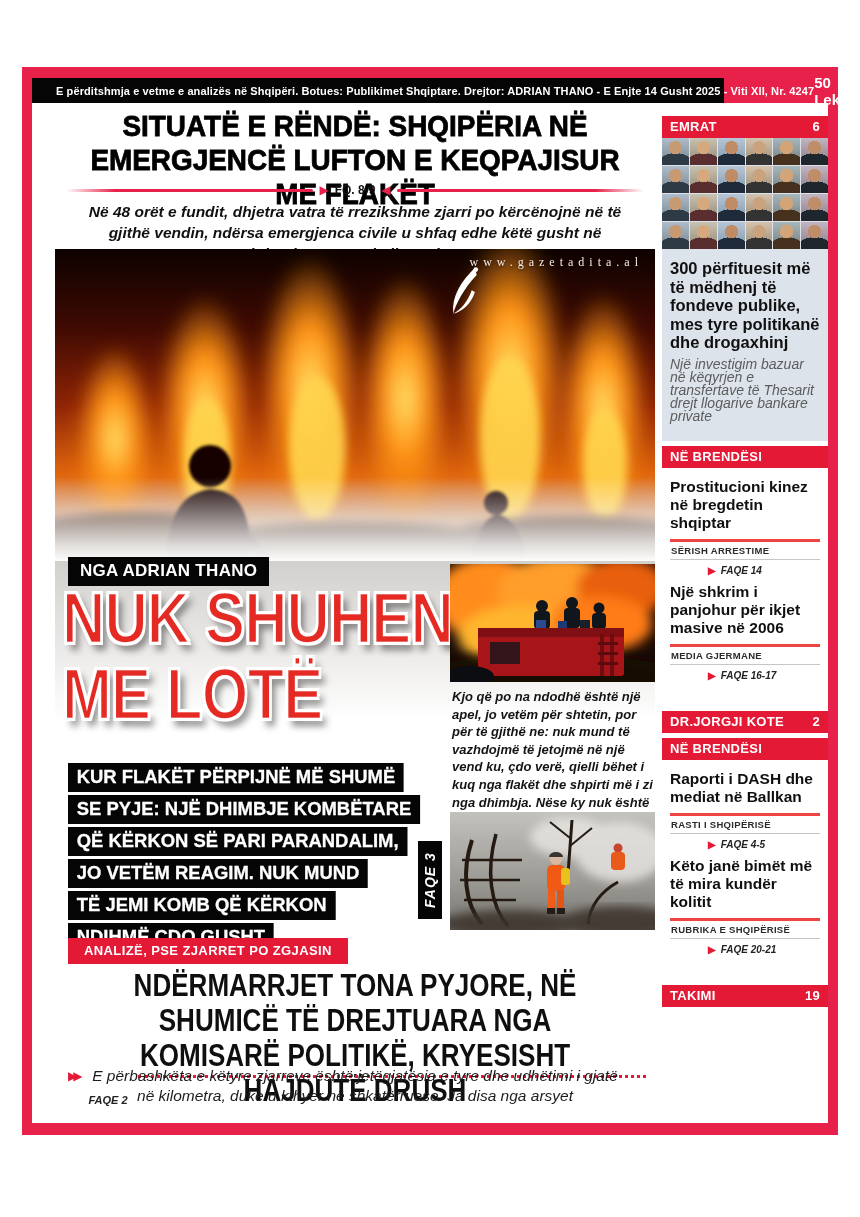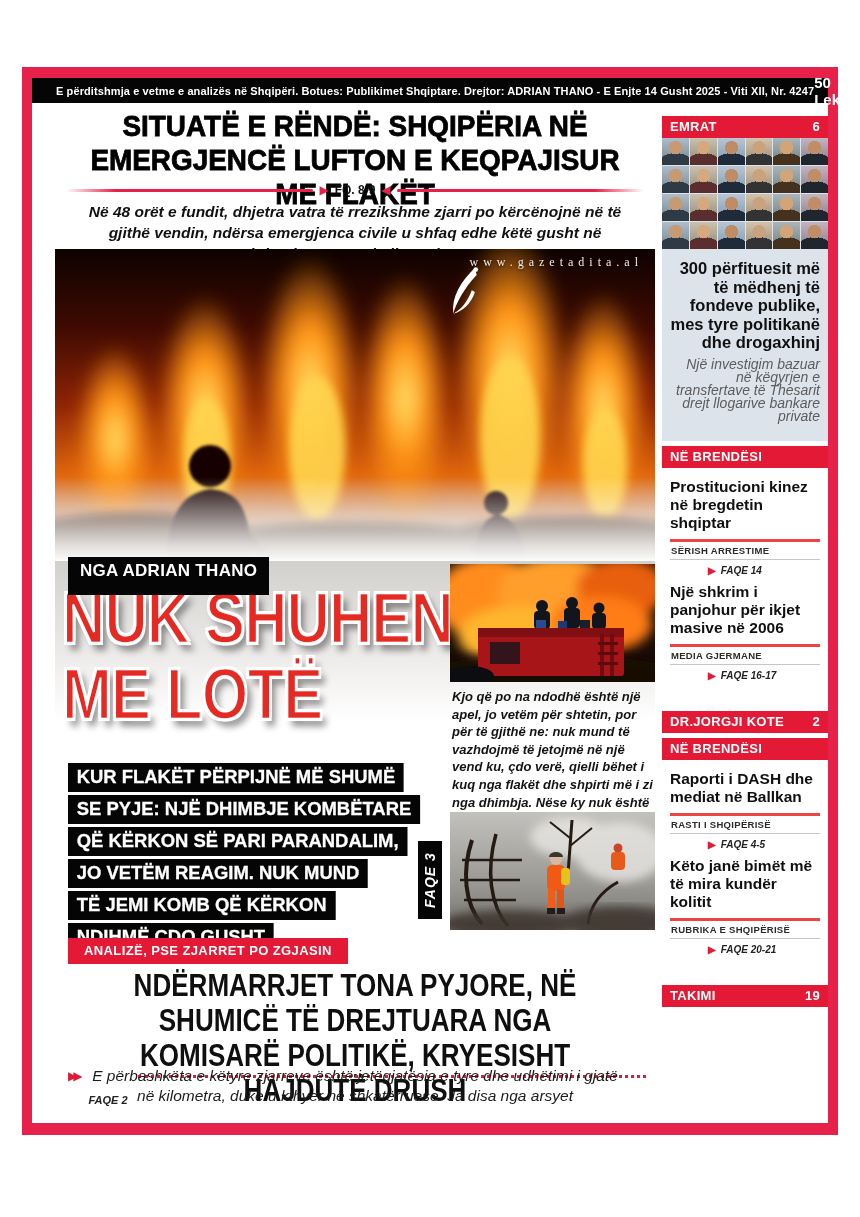--- a/index.html
+++ b/index.html
@@ -6,21 +6,21 @@
     --frame-red:#e8214a;
     --header-red:#e31936;
     --title-red:#e52a24;
     --sidebar-blue:#dde3eb;
     --ink:#0b0b0d;
   }
   *{margin:0;padding:0;box-sizing:border-box;}
   body{font-family:"Liberation Sans",sans-serif;background:#fff;}
   .page{position:relative;width:860px;height:1217px;background:#fff;overflow:hidden;}
   .frame{position:absolute;left:22px;top:67px;width:816px;height:1068px;background:var(--frame-red);}
-  .topbar{position:absolute;left:32px;top:78px;width:796px;height:25px;background:#050505;color:#fff;
+  .topbar{position:absolute;left:32px;top:78px;width:692px;height:25px;background:#050505;color:#fff;
     display:flex;align-items:center;justify-content:space-between;padding:12px 24px;z-index:5;}
   .topbar .info{font-size:11px;font-weight:700;letter-spacing:.1px;white-space:nowrap;}
   .topbar .price{font-size:15px;font-weight:700;}
   .content{position:absolute;left:32px;top:103px;width:796px;height:1020px;background:#fff;}
 
   
   .lead-headline{position:absolute;left:23px;top:6px;width:600px;text-align:center;color:#000;
     font-size:30px;line-height:34px;font-weight:700;-webkit-text-stroke:.8px #000;
     transform:scaleX(.93);transform-origin:50% 50%;}
   .lead-divider{position:absolute;left:34px;top:80px;width:578px;display:flex;align-items:center;gap:6px;}
@@ -39,21 +39,21 @@
   .logo-url{font-family:"Liberation Serif",serif;font-size:12px;letter-spacing:5px;color:#f7ece4;
     text-shadow:0 1px 3px rgba(0,0,0,.6);margin-bottom:-6px;margin-left:22px;}
   .logo-row{display:flex;align-items:flex-start;}
   .logo-name{font-family:"Liberation Serif",serif;font-size:60px;line-height:62px;letter-spacing:6px;
     color:#fff;text-shadow:0 2px 6px rgba(0,0,0,.55);}
   .gray-fade{position:absolute;left:23px;top:458px;width:600px;height:200px;
     background:linear-gradient(180deg,#d2d0cd 0%,#eceae8 45%,#fff 80%);}
 
   
   .byline-box{position:absolute;left:36px;top:454px;background:#050505;color:#fff;
-    font-size:17px;font-weight:700;padding:4px 12px 14px;z-index:4;letter-spacing:.3px;}
+    font-size:17px;font-weight:700;padding:4px 12px 5px;z-index:4;letter-spacing:.3px;}
   .feature-title{position:absolute;left:30px;top:477px;z-index:3;color:var(--title-red);
     font-weight:700;font-size:73px;line-height:76px;letter-spacing:-1px;
     -webkit-text-stroke:2.5px #fff;
     text-shadow:-2px -2px 0 #fff,2px -2px 0 #fff,-2px 2px 0 #fff,2px 2px 0 #fff,6px 7px 8px rgba(0,0,0,.45);
     transform:scaleX(.82);transform-origin:0 0;white-space:nowrap;}
   .statement{position:absolute;left:36px;top:660px;z-index:3;transform:scaleX(.97);transform-origin:0 0;}
   .statement span{display:table;background:#050505;color:#fff;font-size:19px;font-weight:700;
     -webkit-text-stroke:.3px #fff;padding:3px 9px 4px;margin-bottom:3px;white-space:nowrap;}
   .photo{position:absolute;width:205px;height:118px;overflow:hidden;z-index:3;}
   .photo.truck{left:418px;top:461px;}
@@ -73,21 +73,21 @@
   .faqe2-row .tri2{color:var(--header-red);font-size:12px;letter-spacing:-4px;margin-right:10px;}
   .faqe2-row .ref2{font-style:italic;font-size:11px;font-weight:700;color:#222;margin-top:48px;}
   .faqe2-row .dots{flex:1;border-top:3px dotted var(--header-red);margin-left:10px;}
   .analysis-dek{position:absolute;left:58px;top:963px;width:530px;text-align:center;font-style:italic;
     font-size:15.5px;line-height:20px;color:#1c1c1c;}
 
   
   .sidebar{position:absolute;left:630px;top:13px;width:166px;height:1007px;display:flex;
     flex-direction:column;gap:5px;overflow:hidden;}
   .sb{background:#fff;}
-  .sb.blue{background:var(--sidebar-blue);text-align:right;}
+  .sb.blue{background:var(--sidebar-blue);}
   .sb-head{background:var(--header-red);color:#fff;display:flex;justify-content:space-between;
     align-items:center;font-size:13px;font-weight:700;padding:3px 8px 4px;letter-spacing:.3px;}
   .sb-body{padding:6px 8px 18px;}
   .sb-title{font-size:15.5px;line-height:18px;font-weight:700;color:#101010;margin:4px 0 6px;}
   .sb-title.big{font-size:16.5px;line-height:18.5px;}
   .sb-label{border-top:3px solid #ef4444;border-bottom:1px solid #c6c6c6;font-size:9.5px;
     font-weight:700;color:#2b2b2b;letter-spacing:.3px;padding:3px 1px;margin:7px 0 4px;}
   .sb-ref{font-style:italic;font-size:10px;font-weight:700;color:#222;margin:5px 0 7px 38px;}
   .sb-ref .tri{color:var(--header-red);font-style:normal;font-size:10px;margin-right:5px;}
   .sb-note{font-style:italic;font-size:14px;line-height:13px;color:#5c5c5c;margin-top:6px;}

